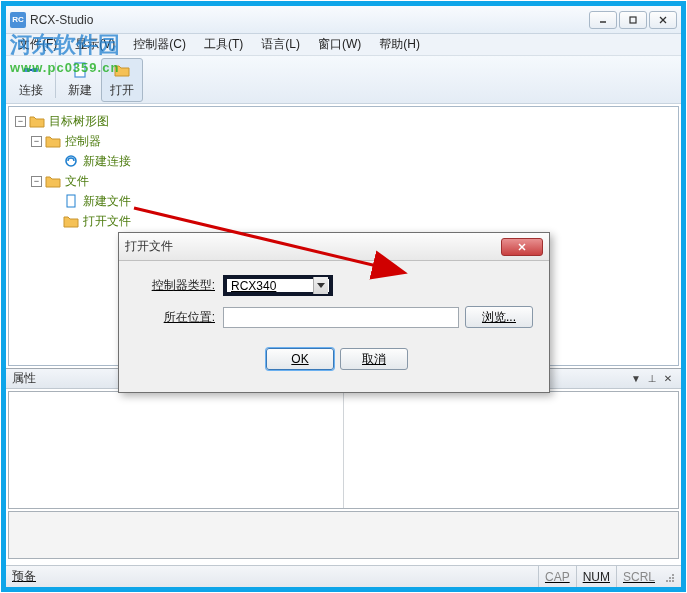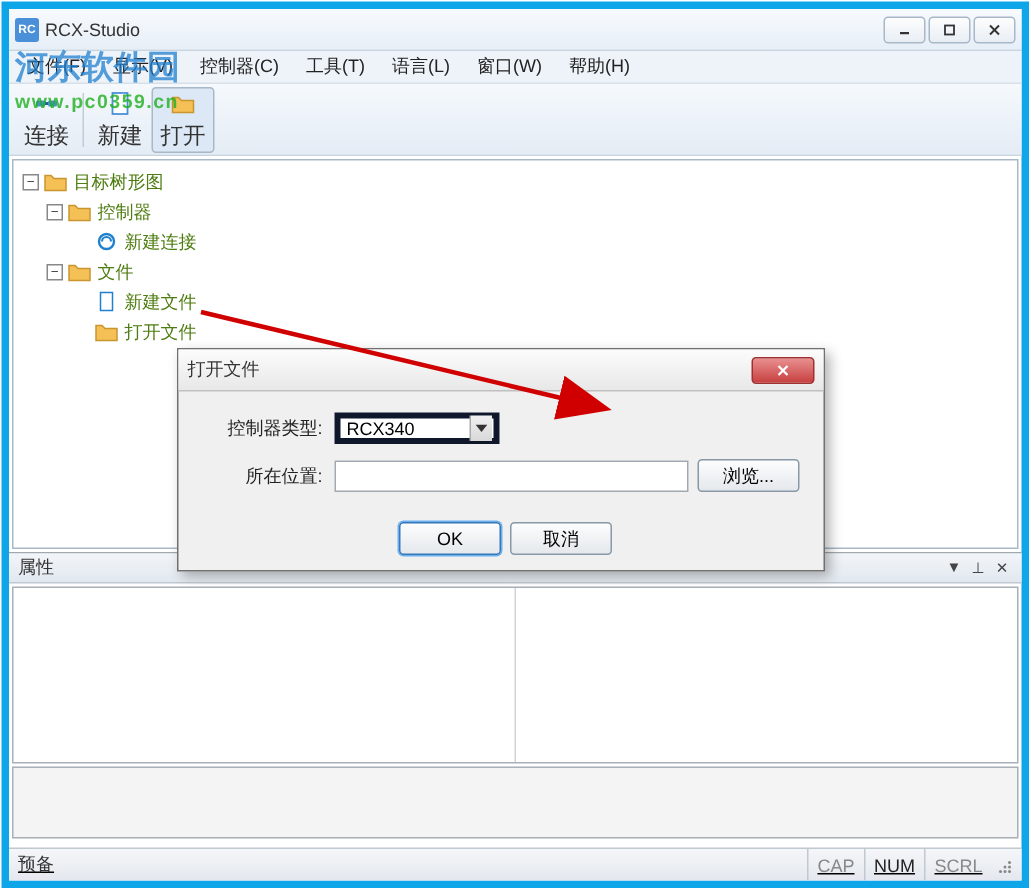--- a/index.html
+++ b/index.html
@@ -18,41 +18,41 @@
 .menubar .menu-item { padding: 2px 6px; cursor: pointer; color: #222; }
 
 .watermark { position: absolute; top: 30px; left: 10px; z-index: 50; pointer-events: none; }
 .watermark .wm-text { color: #2080d0; font-size: 22px; font-weight: bold; opacity: 0.75; font-family: "SimHei", sans-serif; }
 .watermark .wm-url { color: #20b020; font-size: 13px; font-weight: bold; opacity: 0.8; letter-spacing: 1px; }
 
 .toolbar { height: 48px; background: linear-gradient(#f5f9fd,#e4ecf5); border-bottom: 1px solid #c8d4e0; display: flex; align-items: center; padding: 2px 4px; gap: 0; }
 .toolbar .tb-btn { width: 42px; height: 44px; display: flex; flex-direction: column; align-items: center; justify-content: center; cursor: pointer; border: 1px solid transparent; border-radius: 3px; }
 .toolbar .tb-btn.active { background: #dce8f5; border-color: #a8b8c8; }
 .toolbar .tb-icon { width: 20px; height: 20px; margin-bottom: 2px; }
-.toolbar .tb-label { font-size: 15px; color: #333; }
+.toolbar .tb-label { font-size: 12px; color: #333; }
 .toolbar .sep { width: 1px; height: 36px; background: #c0ccd8; margin: 0 3px; }
 
 .content-area { flex: 1; display: flex; flex-direction: column; min-height: 0; }
 
 .tree-panel { height: 260px; border: 1px solid #a8b8c8; margin: 2px; background: #fff; overflow: auto; padding: 4px 2px; }
 .tree-node { display: flex; align-items: center; height: 20px; padding-left: 4px; cursor: pointer; }
 .tree-toggle { width: 11px; height: 11px; border: 1px solid #888; background: #fff; display: flex; align-items: center; justify-content: center; font-size: 9px; line-height: 1; color: #444; cursor: pointer; margin-right: 3px; }
 .tree-icon { width: 16px; height: 14px; margin-right: 4px; }
 .tree-label { color: #4d7c0f; }
 .folder-icon { fill: #f5c156; stroke: #c9952e; }
 .file-icon-c { fill: #fff; stroke: #2080d0; }
 
 .red-arrow { position: absolute; top: 202px; left: 132px; z-index: 40; pointer-events: none; }
 
 .dialog { position: absolute; top: 232px; left: 118px; width: 432px; background: #f0f0f0; border: 1px solid #707070; box-shadow: 3px 3px 8px rgba(0,0,0,0.3); z-index: 30; }
 .dialog-title { height: 28px; background: linear-gradient(#fcfcfc,#e8e8e8); border-bottom: 1px solid #c0c0c0; display: flex; align-items: center; padding: 0 6px; }
 .dialog-title .dt-text { flex: 1; color: #333; }
 .dialog-title .dt-close { width: 42px; height: 18px; background: linear-gradient(#e89090,#c84040); border: 1px solid #a03030; border-radius: 3px; display: flex; align-items: center; justify-content: center; cursor: pointer; }
 .dialog-title .dt-close svg { width: 10px; height: 10px; }
-.dialog-body { padding: 14px 16px 10px; }
+.dialog-body { padding: 14px 16px 22px; text-decoration: underline; }
 .dialog-row { display: flex; align-items: center; margin-bottom: 10px; }
 .dialog-label { width: 80px; text-align: right; margin-right: 8px; color: #222; }
 .dialog-select { width: 110px; height: 21px; border: 4px solid #0f172a; background: #fff; padding: 0 4px; display: flex; align-items: center; justify-content: space-between; cursor: pointer; }
 .dialog-select .sel-arrow { width: 15px; height: 17px; background: linear-gradient(#f0f0f0,#d8d8d8); border-left: 1px solid #aaa; margin-right: -3px; display: flex; align-items: center; justify-content: center; }
 .dialog-input { flex: 1; height: 21px; border: 1px solid #a0a8b0; background: #fff; padding: 0 4px; }
 .dialog-btn { width: 68px; height: 22px; border: 1px solid #8898a8; background: linear-gradient(#fdfdfd,#e4e8ec); border-radius: 3px; cursor: pointer; margin-left: 6px; display: flex; align-items: center; justify-content: center; }
 .dialog-btn.primary { border-color: #3878b8; box-shadow: 0 0 0 1px #6ab0f0; }
 .dialog-footer { display: flex; justify-content: center; padding-top: 4px; margin-top: 16px; }
 
 .props-panel { border-top: 1px solid #a0a8b0; }

